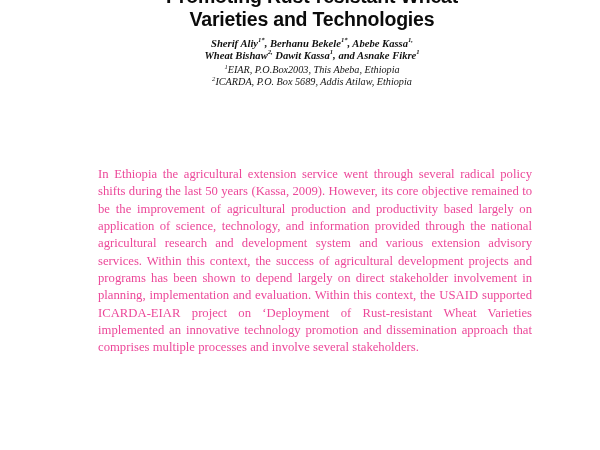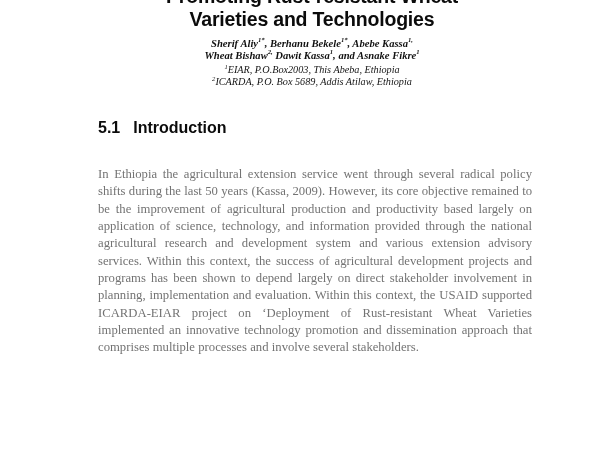--- a/index.html
+++ b/index.html
@@ -107,21 +107,21 @@
     top: 166px;
     width: 434px;
   }
   .para {
     margin: 0 0 16px 0;
     font-family: "Liberation Serif", "DejaVu Serif", serif;
     font-size: 12.7px;
     line-height: 17.35px;
     text-align: justify;
     text-justify: inter-word;
-    color: #737373;
+    color: #ec4899;
     word-spacing: 0.1px;
   }
   .para:last-child { margin-bottom: 0; }
 </style>
 </head>
 <body>
 
 <div class="page">
 
   <div class="title-block">
@@ -138,21 +138,18 @@
     <span class="aline">
       <span>Wheat Bishaw</span><sup>2,</sup><span> Dawit Kassa</span><sup>1</sup><span>, and Asnake Fikre</span><sup>1</sup>
     </span>
   </div>
 
   <div class="affiliations">
     <span class="affline"><sup>1</sup><span>EIAR, P.O.Box2003, This Abeba, Ethiopia</span></span>
     <span class="affline"><sup>2</sup><span>ICARDA, P.O. Box 5689, Addis Atilaw, Ethiopia</span></span>
   </div>
 
-  <div class="section-heading">
-    <span class="sec-num">5.1</span><span>Introduction</span>
-  </div>
 
   <div class="body-area">
     <p class="para">In Ethiopia the agricultural extension service went through several radical policy shifts during the last 50 years (Kassa, 2009). However, its core objective remained to be the improvement of agricultural production and productivity based largely on application of science, technology, and information provided through the national agricultural research and development system and various extension advisory services. Within this context, the success of agricultural development projects and programs has been shown to depend largely on direct stakeholder involvement in planning, implementation and evaluation. Within this context, the USAID supported ICARDA-EIAR project on ‘Deployment of Rust-resistant Wheat Varieties implemented an innovative technology promotion and dissemination approach that comprises multiple processes and involve several stakeholders.</p>
   </div>
 
 </div>
 
 </body></html>

